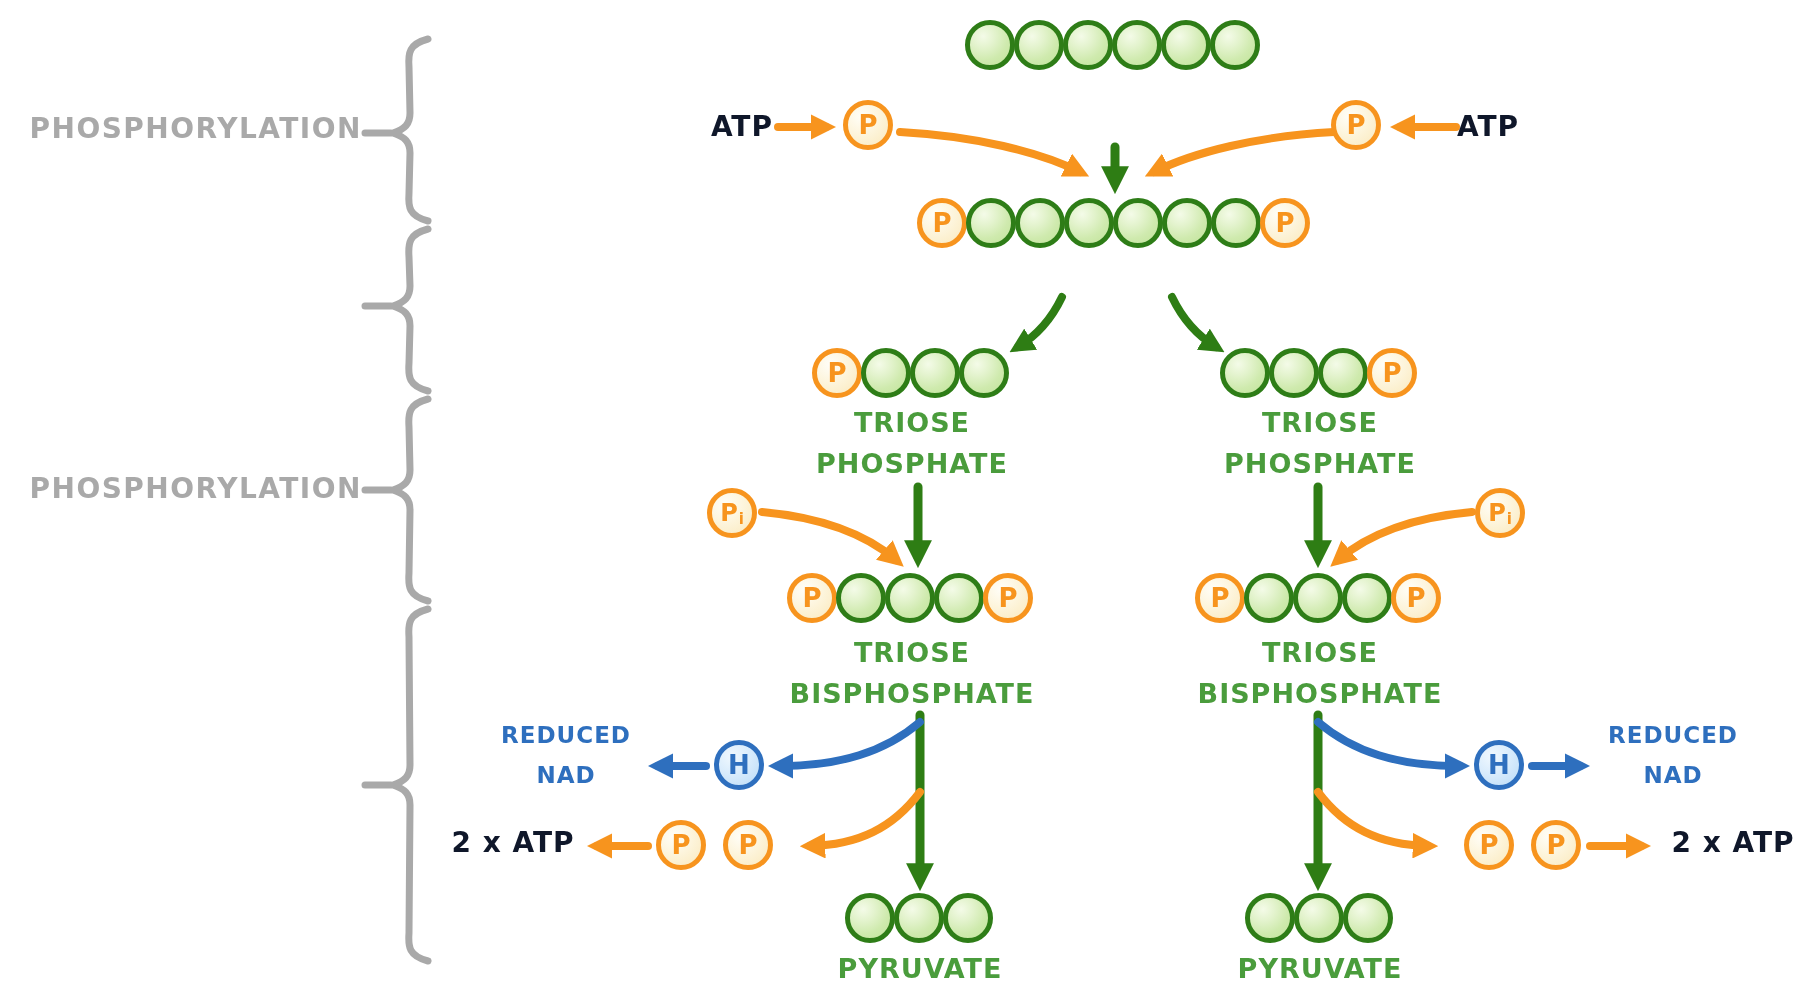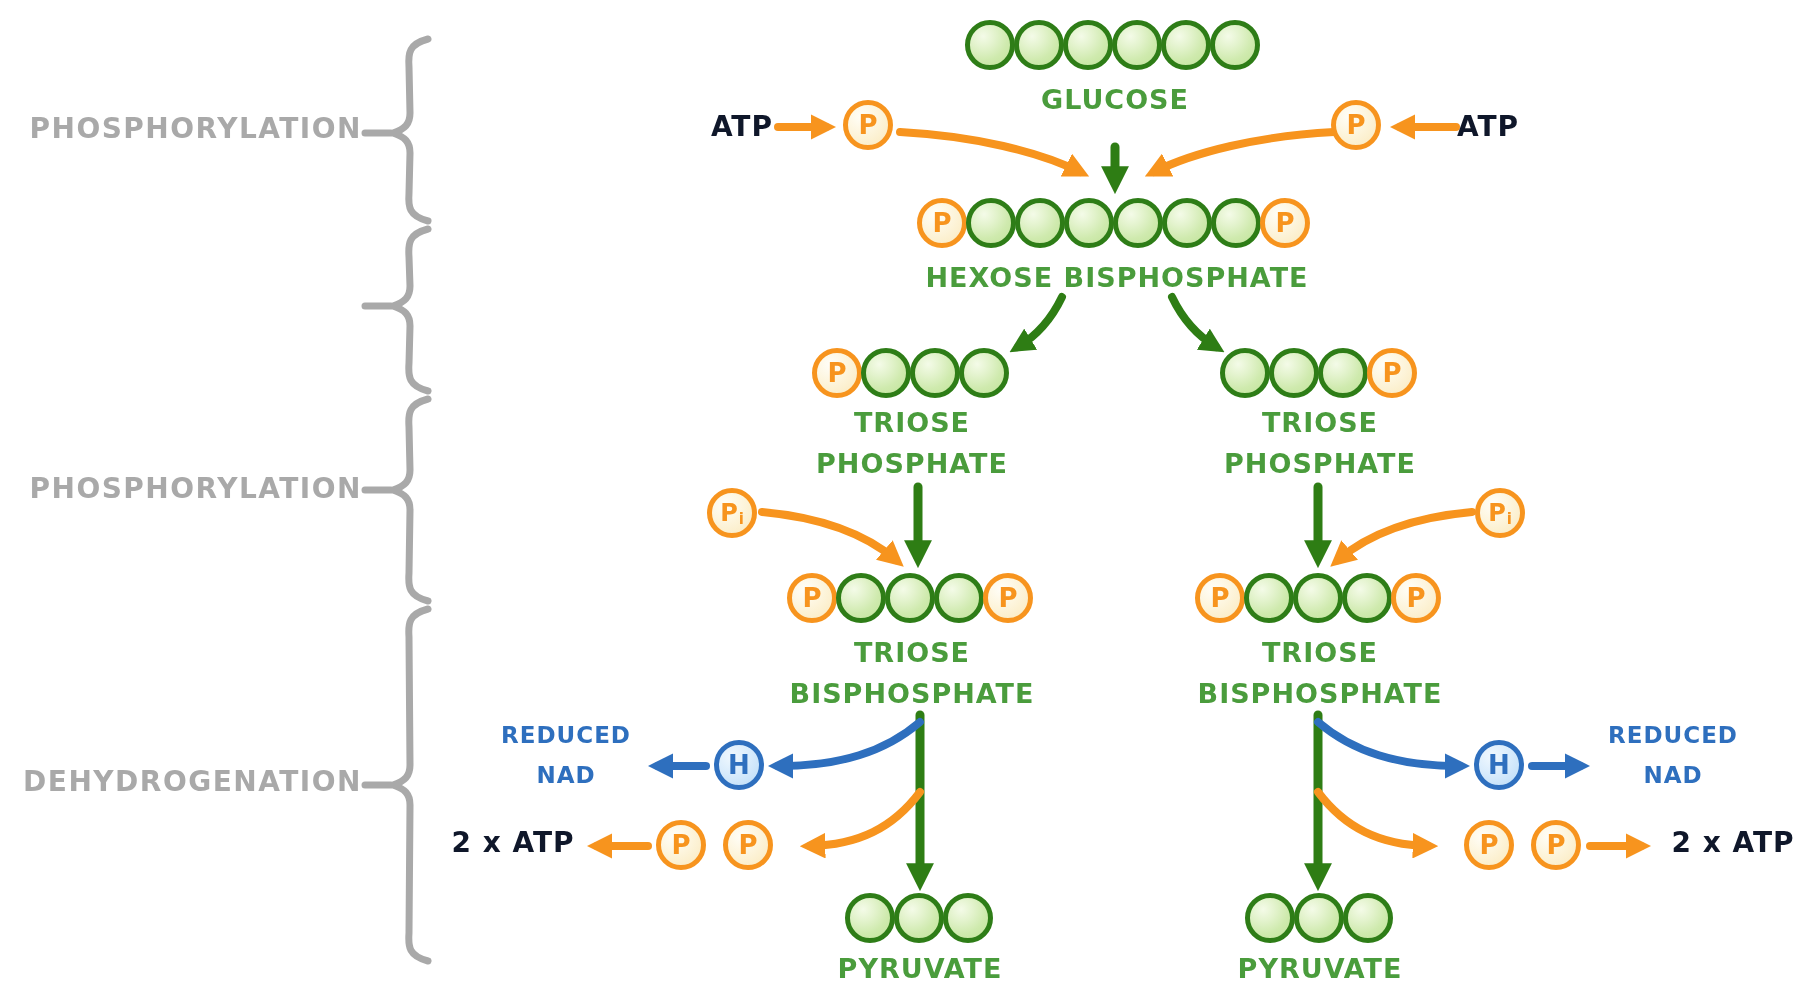--- a/index.html
+++ b/index.html
@@ -117,21 +117,20 @@
     <g stroke="#2e6fbe" fill="none" stroke-linecap="round">
       <path stroke-width="8" marker-end="url(#mb)" d="M920 722 C885 752 840 766 778 766"></path>
       <path stroke-width="8" marker-end="url(#mb)" d="M706 766 L658 766"></path>
       <path stroke-width="8" marker-end="url(#mb)" d="M1318 722 C1353 752 1398 766 1460 766"></path>
       <path stroke-width="8" marker-end="url(#mb)" d="M1532 766 L1580 766"></path>
     </g>
   </svg>
 
   <div class="lbl grey-t" id="stage-1">PHOSPHORYLATION</div>
   <div class="lbl grey-t" id="stage-3">PHOSPHORYLATION</div>
-  <div class="lbl grey-t" id="stage-4">DEHYDROGENATION</div>
 
   <div class="chain" id="chain-glucose">
       <span class="bead bead-C"></span>
       <span class="bead bead-C"></span>
       <span class="bead bead-C"></span>
       <span class="bead bead-C"></span>
       <span class="bead bead-C"></span>
       <span class="bead bead-C"></span>
     </div>
   <div class="chain" id="chain-hexose">
@@ -239,22 +238,20 @@
     </div>
   <div class="pair" id="pair-pp-right">
       <span class="bead bead-P">
         <span class="bead-letter">P</span>
       </span>
       <span class="bead bead-P">
         <span class="bead-letter">P</span>
       </span>
     </div>
 
-  <div class="lbl green-t" id="lbl-glucose">GLUCOSE</div>
-  <div class="lbl green-t" id="lbl-hexose">HEXOSE BISPHOSPHATE</div>
   <div class="lbl green-t" id="lbl-tp-left">TRIOSE PHOSPHATE</div>
   <div class="lbl green-t" id="lbl-tp-right">TRIOSE PHOSPHATE</div>
   <div class="lbl green-t" id="lbl-tbp-left">TRIOSE BISPHOSPHATE</div>
   <div class="lbl green-t" id="lbl-tbp-right">TRIOSE BISPHOSPHATE</div>
   <div class="lbl green-t" id="lbl-pyr-left">PYRUVATE</div>
   <div class="lbl green-t" id="lbl-pyr-right">PYRUVATE</div>
 
   <div class="lbl orange-t" id="lbl-atp-left">ATP</div>
   <div class="lbl orange-t" id="lbl-atp-right">ATP</div>
   <div class="lbl blue-t" id="lbl-nad-left">REDUCED NAD</div>

